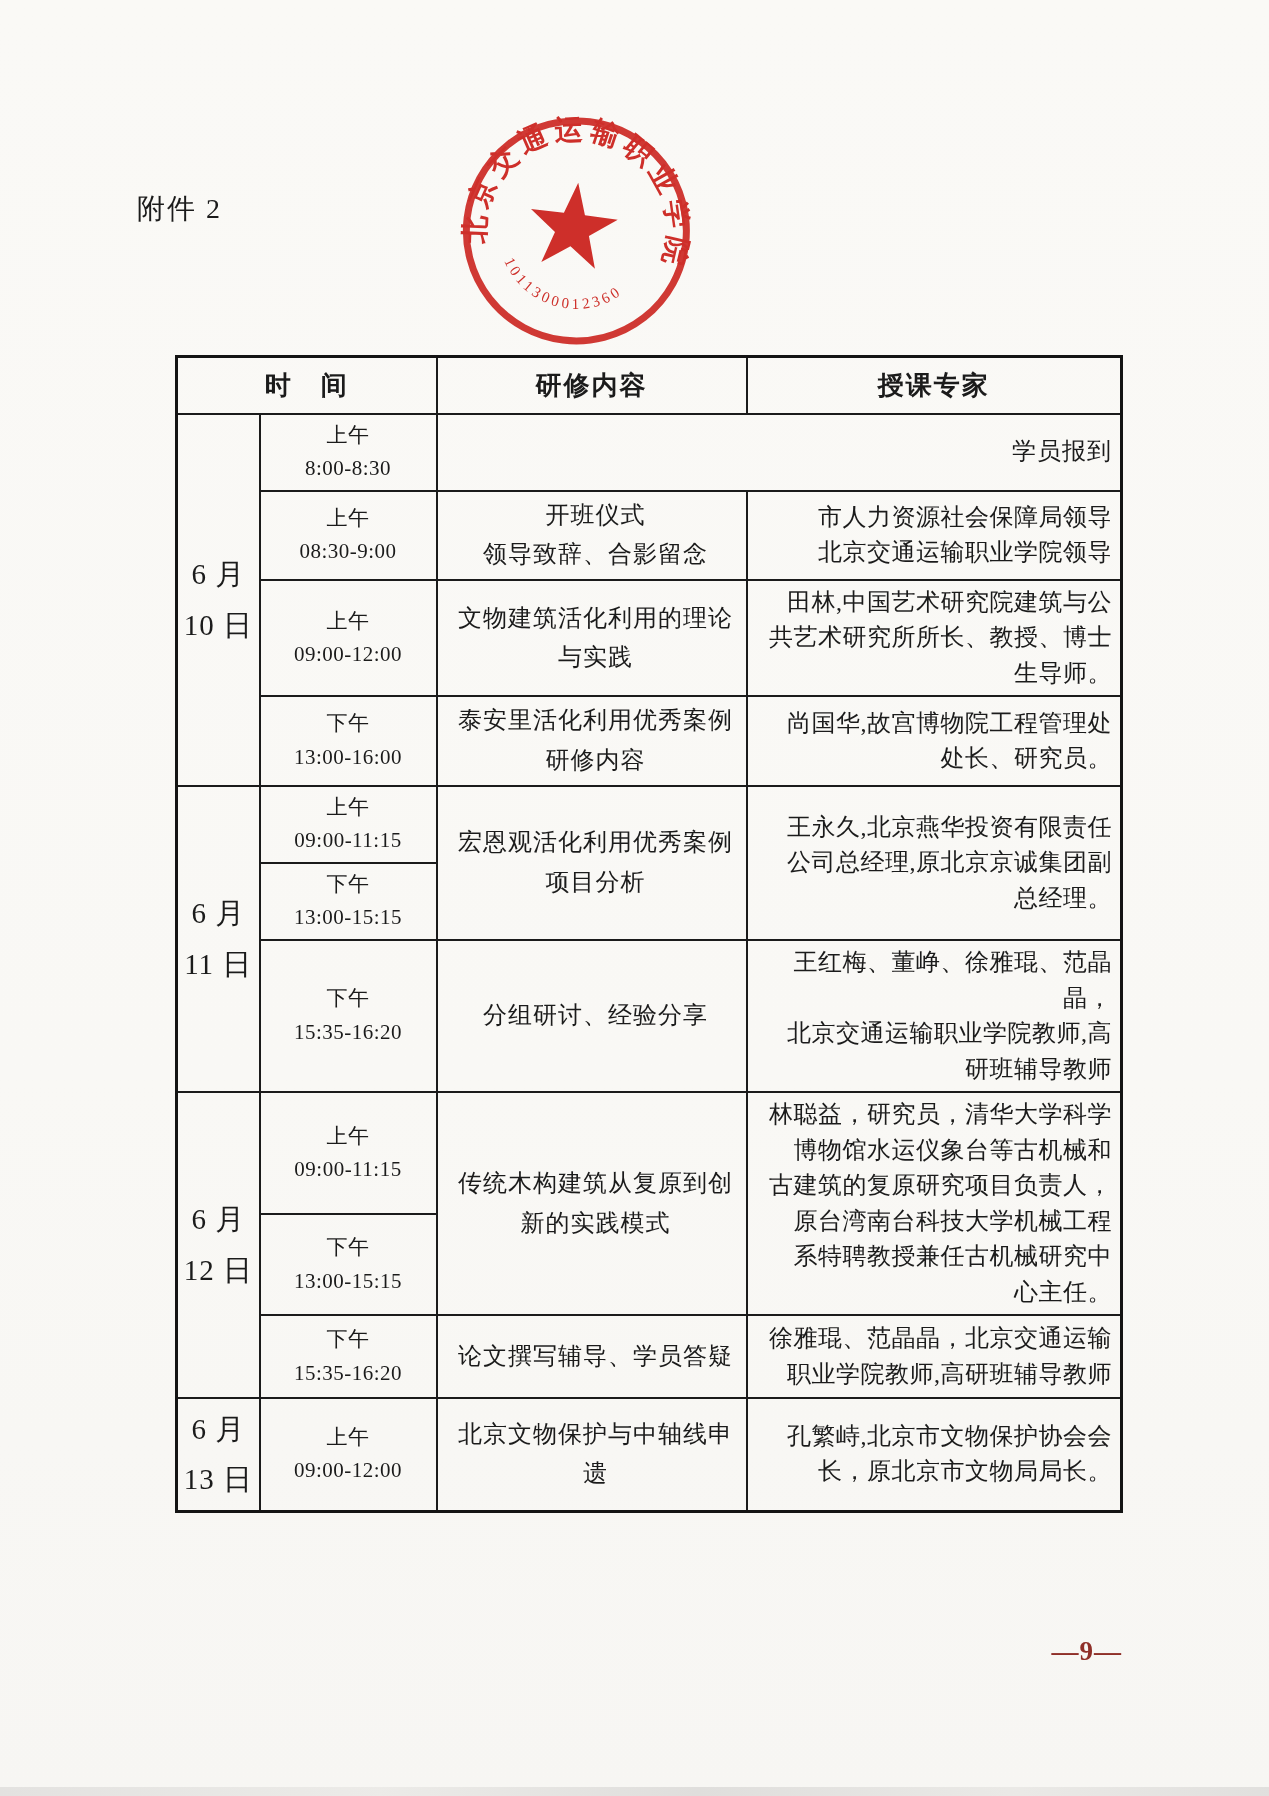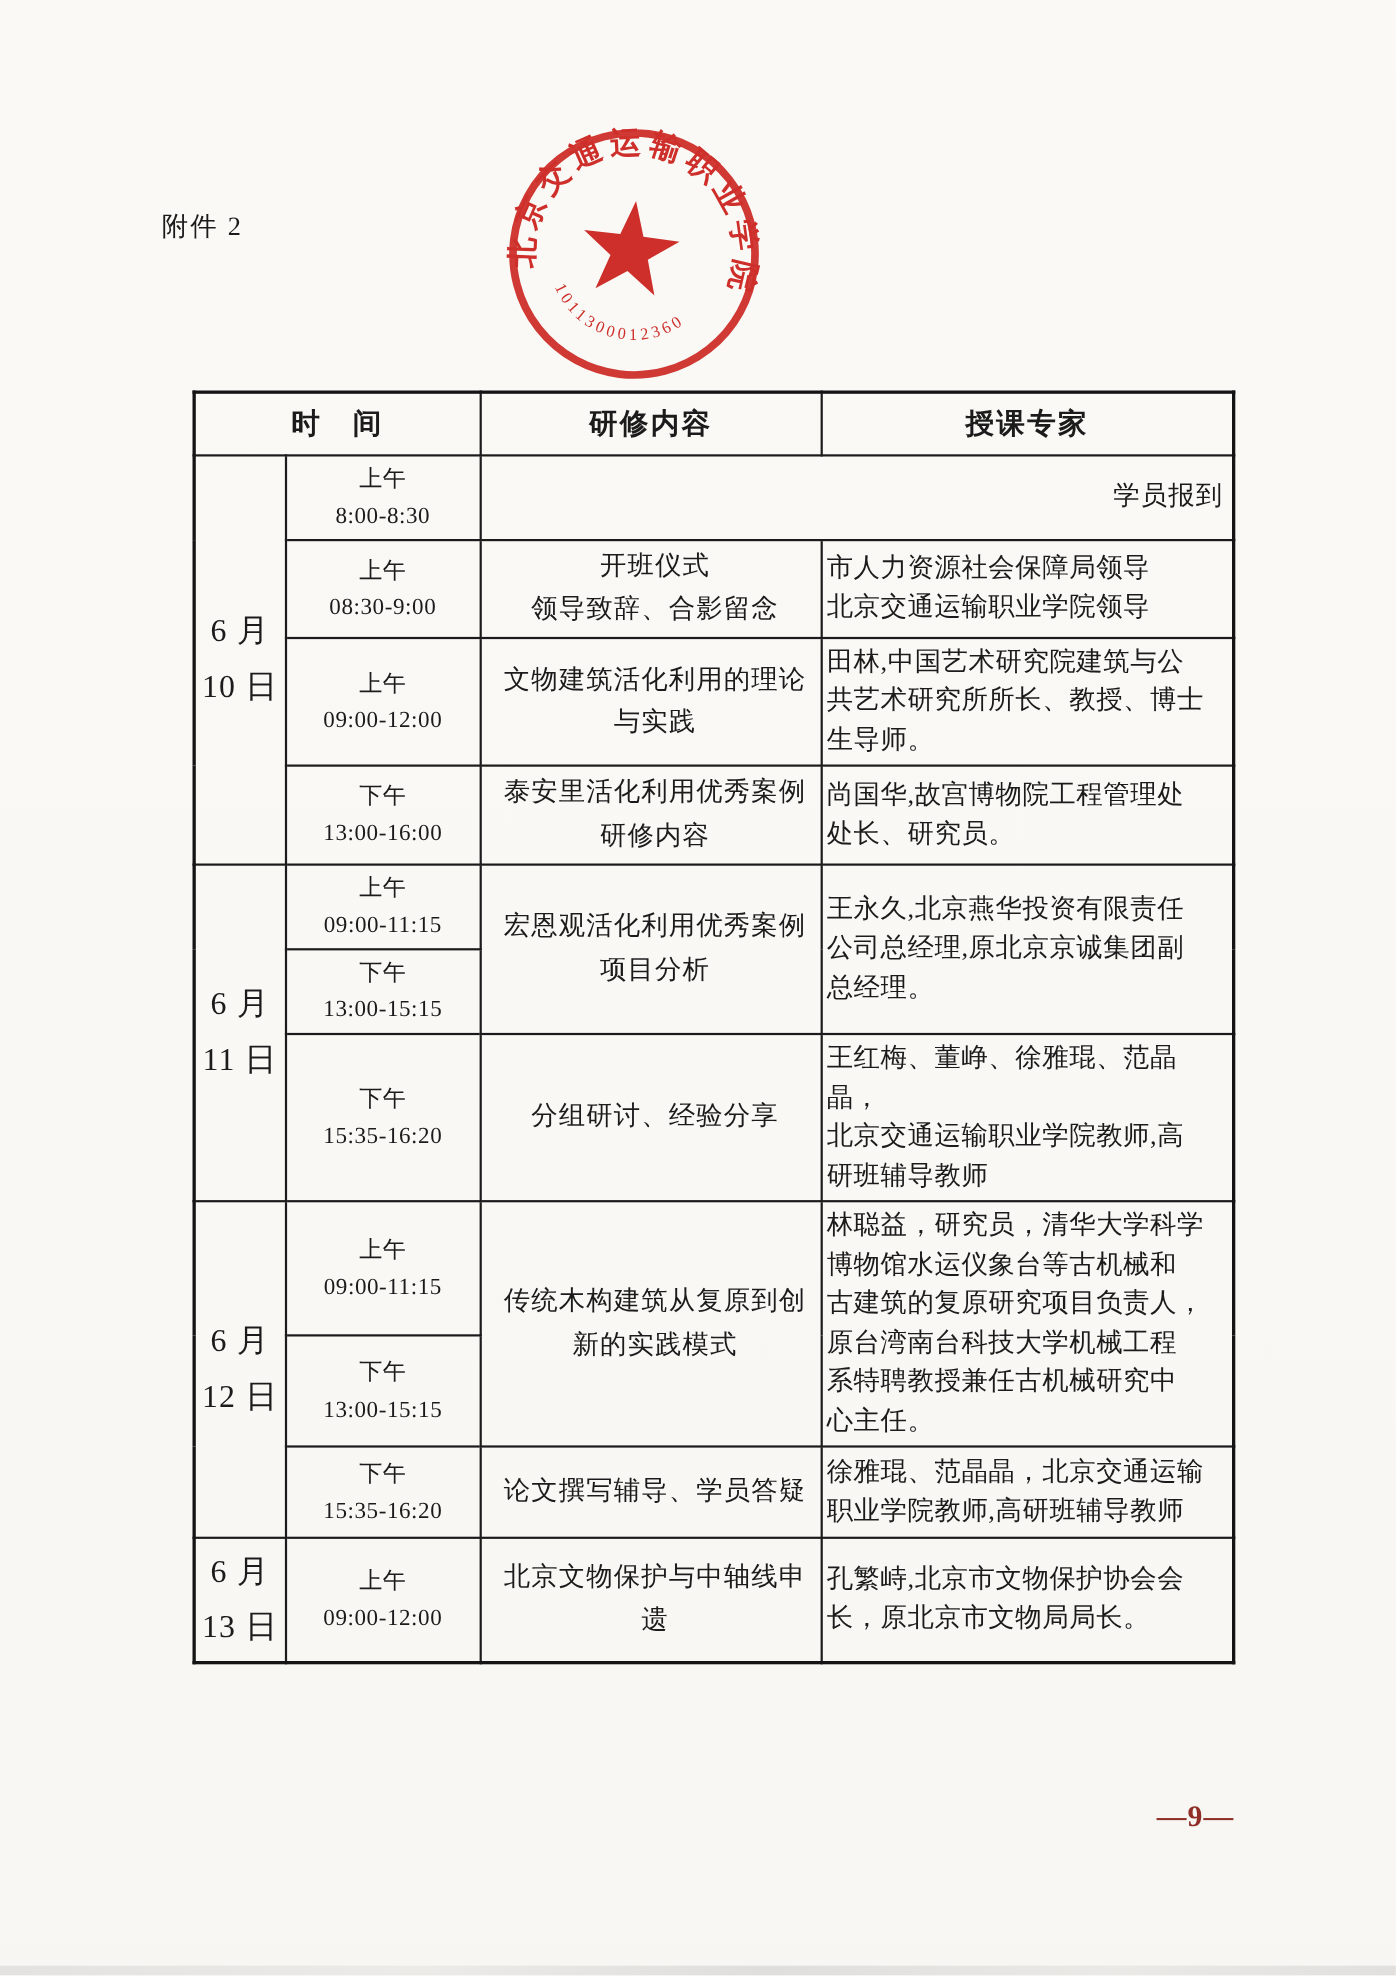--- a/index.html
+++ b/index.html
@@ -11,21 +11,21 @@
     position:relative;
     overflow:hidden;
   }
   .page{position:absolute;inset:0;
     background:
       linear-gradient(180deg,#faf9f6 0%,#f9f8f5 60%,#f7f6f3 100%);
   }
   .bottom-edge{position:absolute;left:0;right:0;bottom:0;height:9px;
     background:linear-gradient(90deg,#dedddb,#e9e8e5 30%,#d9d8d6 55%,#e7e6e3 80%,#dbdad8);
     opacity:.8;}
-  .attachment{position:absolute;left:147px;top:190px;font-size:24px;letter-spacing:2px;}
+  .attachment{position:absolute;left:137px;top:190px;font-size:28px;letter-spacing:2px;}
   .title{position:absolute;left:160px;top:228px;width:820px;text-align:center;
     font-size:45px;font-weight:700;letter-spacing:3px;color:#151515;}
   .seal{position:absolute;left:450px;top:108px;width:254px;height:252px;
     mix-blend-mode:multiply;opacity:.93;transform:rotate(7deg);}
   .pagenum{position:absolute;right:147px;top:1636px;font-size:27px;font-weight:700;
     color:#8f2f28;letter-spacing:1px;}
   .sched{position:absolute;left:175px;top:355px;border-collapse:collapse;table-layout:fixed;}
   .sched td,.sched th{
     border:2px solid #1b1b1b;
     vertical-align:middle;text-align:center;
@@ -33,21 +33,21 @@
     padding:4px 8px;box-sizing:border-box;
     font-weight:400;
     margin-left:44px;
   }
   .sched{border:3px solid #141414;}
   th.h{font-size:26px;font-weight:700;letter-spacing:2px;padding:6px 0;}
   td.date{font-size:29px;line-height:1.75;letter-spacing:1px;padding:0 2px;}
   td.time{font-size:21px;line-height:1.6;letter-spacing:.5px;}
   td.content{font-size:24px;line-height:1.65;text-align:center;padding-left:16px;letter-spacing:1px;}
   td.content.center{text-align:right;padding-left:8px;}
-  td.expert{font-size:24px;line-height:1.48;text-align:left;padding-left:4px;letter-spacing:.5px;}
+  td.expert{font-size:24px;line-height:1.48;text-align:right;padding-left:4px;letter-spacing:.5px;}
   .seal text{font-family:"Liberation Serif","DejaVu Serif",serif;}
 </style>
 </head>
 <body>
 
 <div class="page">
 
   <div class="attachment">附件 2</div>
 
 

